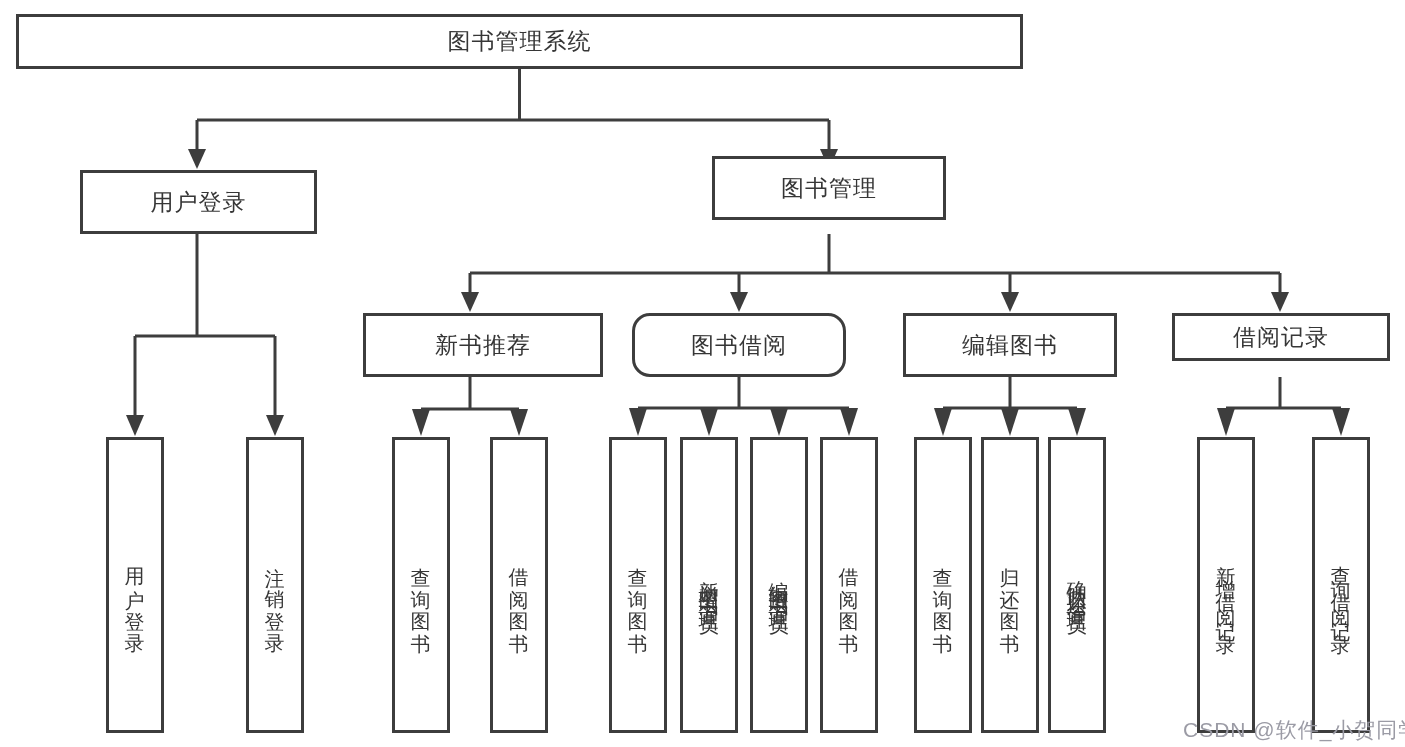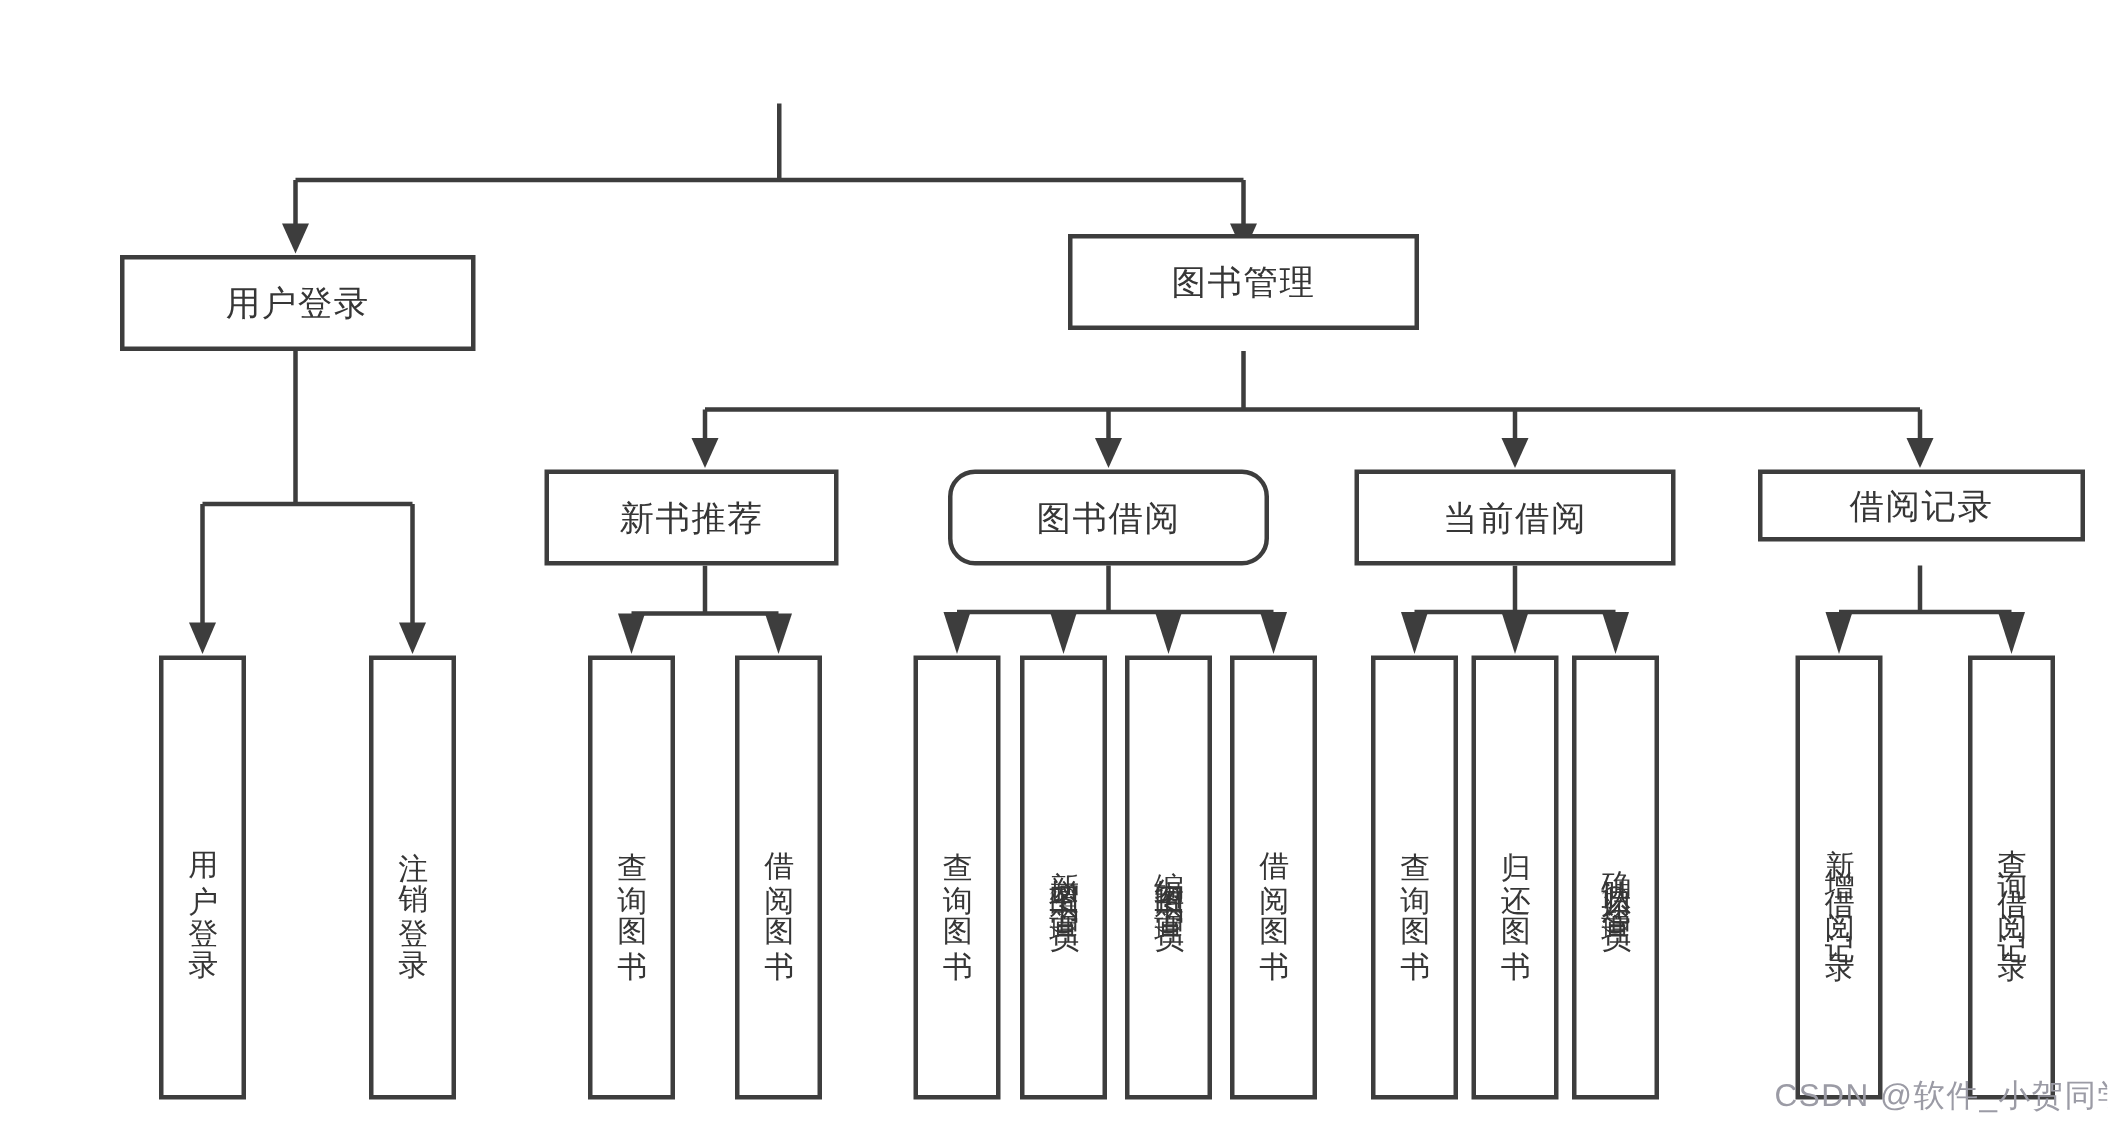--- a/index.html
+++ b/index.html
@@ -75,36 +75,39 @@
       <polygon points="1068,408 1086,408 1077,436" fill="#3d3d3d" stroke="none"></polygon>
     </g>
 
     <g>
       <path d="M1280,377 V408 M1226,408 H1341"></path>
       <polygon points="1217,408 1235,408 1226,436" fill="#3d3d3d" stroke="none"></polygon>
       <polygon points="1332,408 1350,408 1341,436" fill="#3d3d3d" stroke="none"></polygon>
     </g>
   </svg>
 
+  <div class="node" style="left:16px;top:14px;width:1007px;height:55px;">
+    <span class="hlabel">图书管理系统</span>
+  </div>
 
   <div class="node" style="left:80px;top:170px;width:237px;height:64px;">
     <span class="hlabel">用户登录</span>
   </div>
   <div class="node" style="left:712px;top:156px;width:234px;height:64px;">
     <span class="hlabel">图书管理</span>
   </div>
 
-  <div class="node" style="left:363px;top:313px;width:196px;height:64px;">
+  <div class="node" style="left:363px;top:313px;width:240px;height:64px;">
     <span class="hlabel">新书推荐</span>
   </div>
   <div class="node" style="left:632px;top:313px;width:214px;height:64px;border-radius:18px;">
     <span class="hlabel">图书借阅</span>
   </div>
   <div class="node" style="left:903px;top:313px;width:214px;height:64px;">
-    <span class="hlabel">当前借阅</span>
+    <span class="hlabel">编辑图书</span>
   </div>
   <div class="node" style="left:1172px;top:313px;width:218px;height:48px;">
     <span class="hlabel">借阅记录</span>
   </div>
 
   <div class="node leaf ls-wide" style="left:106px;top:437px;width:58px;height:296px;">
     <span class="vlabel">用户登录</span>
   </div>
   <div class="node leaf ls-wide" style="left:246px;top:437px;width:58px;height:296px;">
     <span class="vlabel">注销登录</span>

